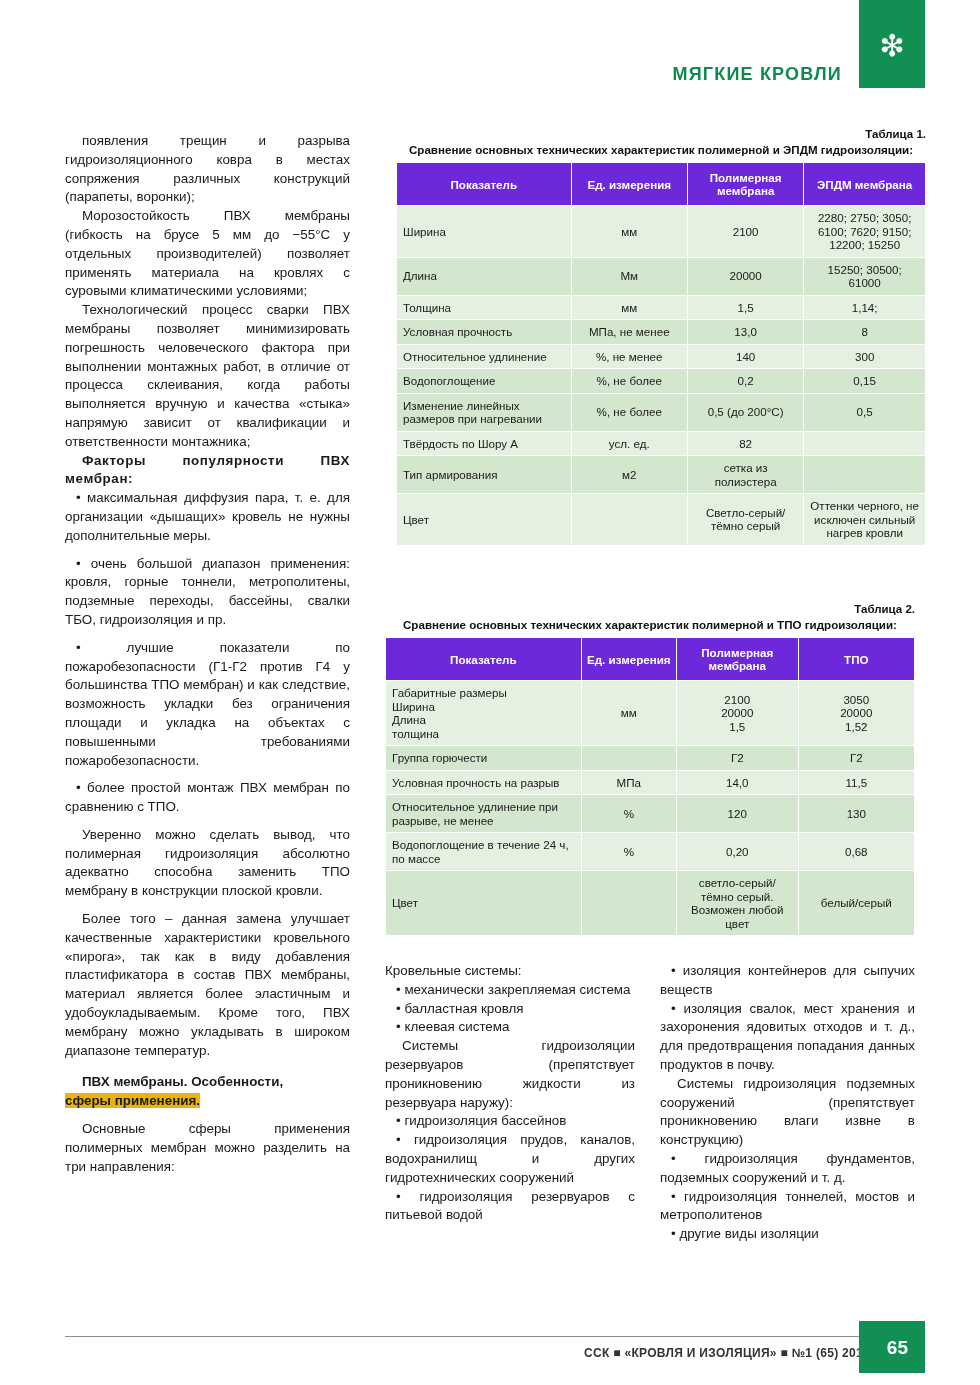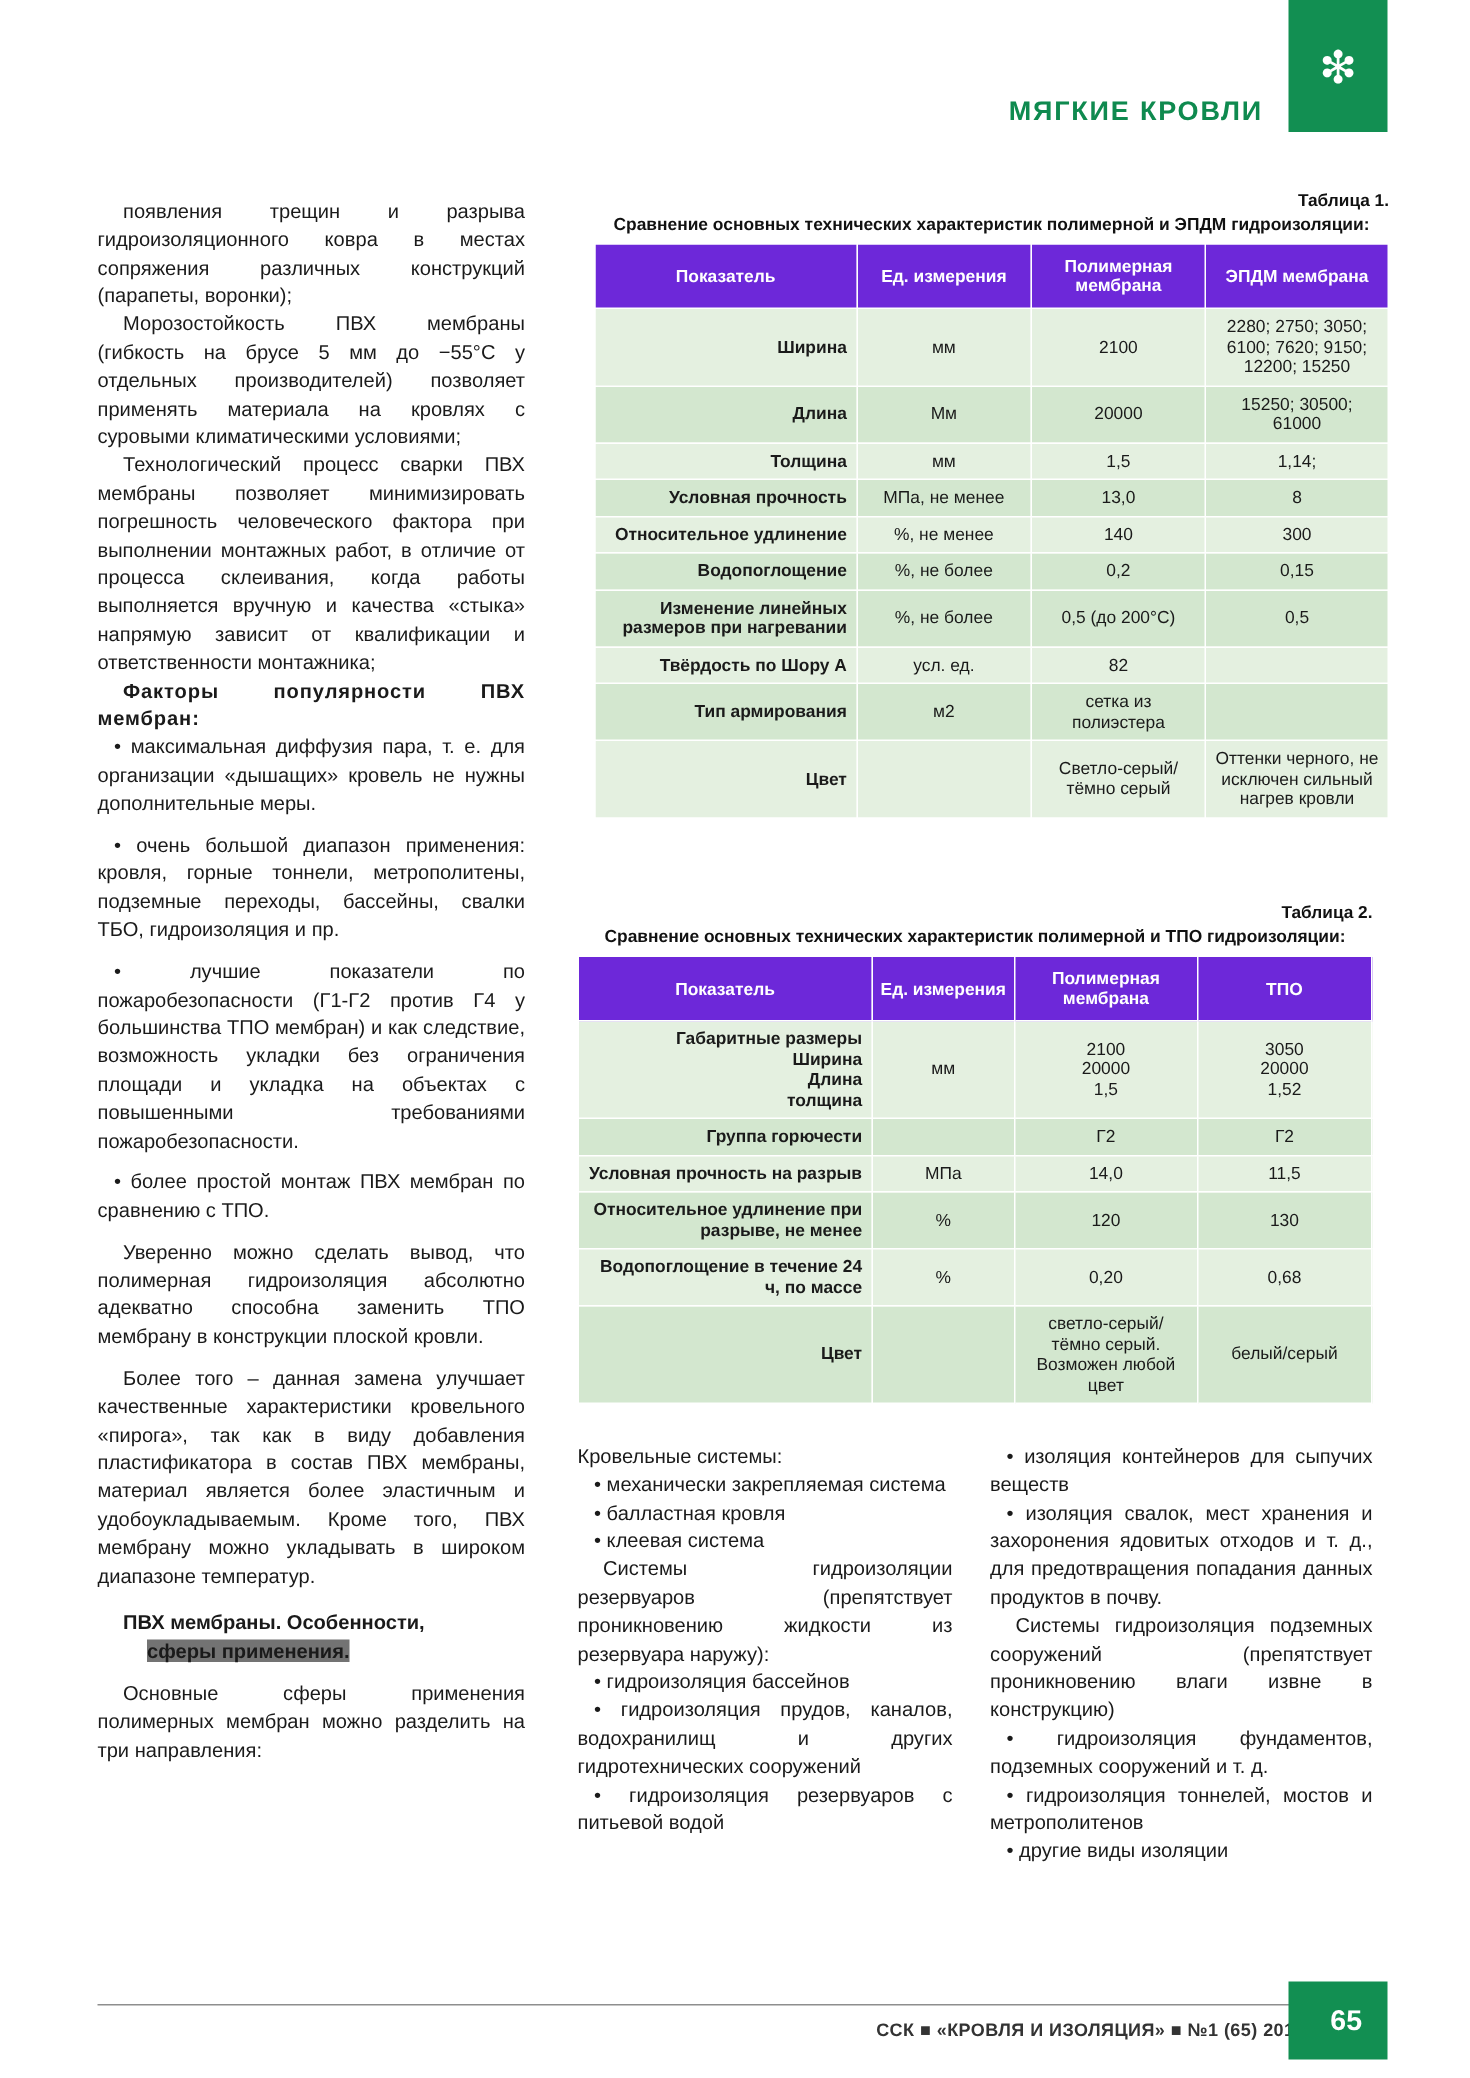--- a/index.html
+++ b/index.html
@@ -34,21 +34,21 @@
   }
   .left-col p{margin:0;text-indent:17px;}
   .left-col p.bullet{text-indent:11px;}
   .sub-head{
     font-weight:bold;letter-spacing:0.6px;text-indent:17px;margin:0;
   }
   .sub-head2{
     font-weight:bold;margin:0;text-indent:17px;
   }
   .highlight{
-    background:#737373;display:inline;margin-left:33px;
+    background:#eab308;display:inline;
   }
   .spacer{height:13px;}
   .spacer-sm{height:9px;}
   
   .tbl-wrap{position:absolute;}
   .tbl-caption-num{
     text-align:right;font-size:11.5px;font-weight:bold;color:#111;margin-bottom:3px;
   }
   .tbl-caption{
     text-align:center;font-size:11.6px;font-weight:bold;color:#111;margin-bottom:6px;
@@ -61,21 +61,21 @@
     background:#6d28d9;color:#ffffff;font-weight:bold;
     border:1px solid #ffffff;
     padding:8px 4px;text-align:center;line-height:13px;
   }
   table td{
     border:1px solid #ffffff;
     padding:5px 6px;text-align:center;line-height:13.5px;
     background:#e4f0e0;
   }
   table tr.alt td{background:#d3e7cf;}
-  table td.left{text-align:right;font-weight:bold;}
+  table td.left{text-align:left;}
   
   .bot-col{
     position:absolute;font-size:13.4px;line-height:18.8px;text-align:justify;
   }
   .bot-col p{margin:0;text-indent:17px;}
   .bot-col p.noind{text-indent:0;}
   .bot-col p.bullet{text-indent:11px;}
   
   .footer-line{
     position:absolute;left:65px;bottom:48px;width:850px;height:1px;background:#8e8e8e;

